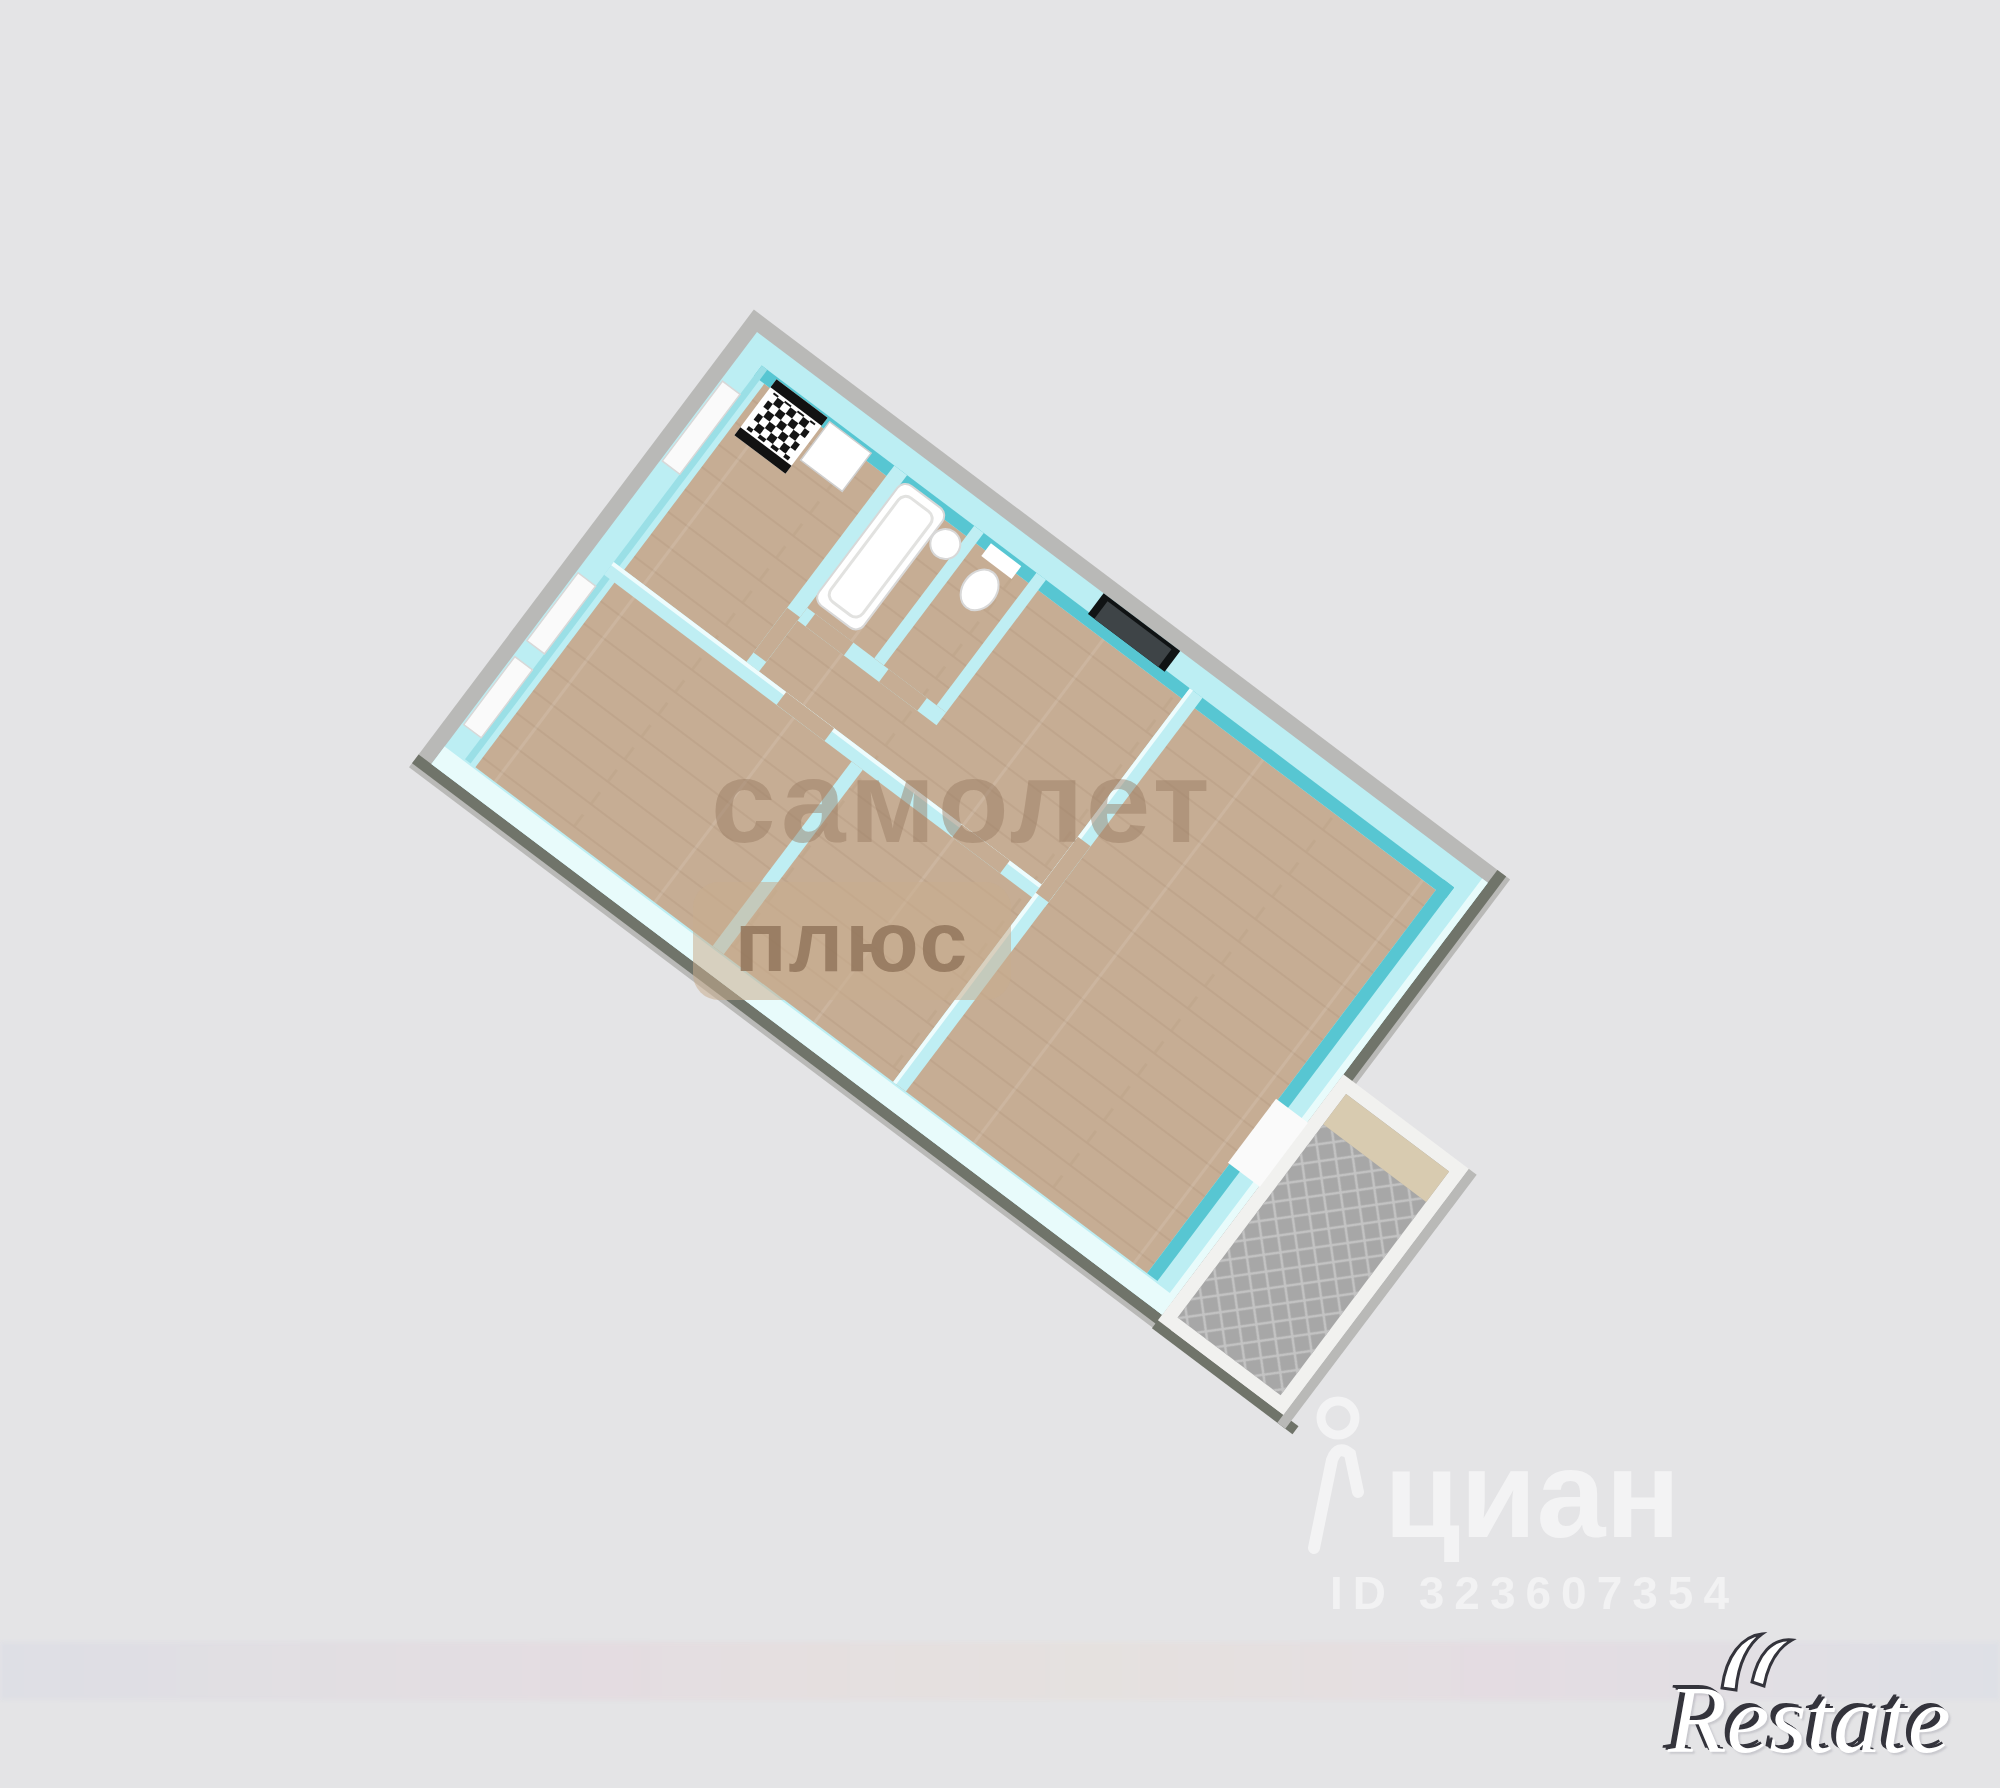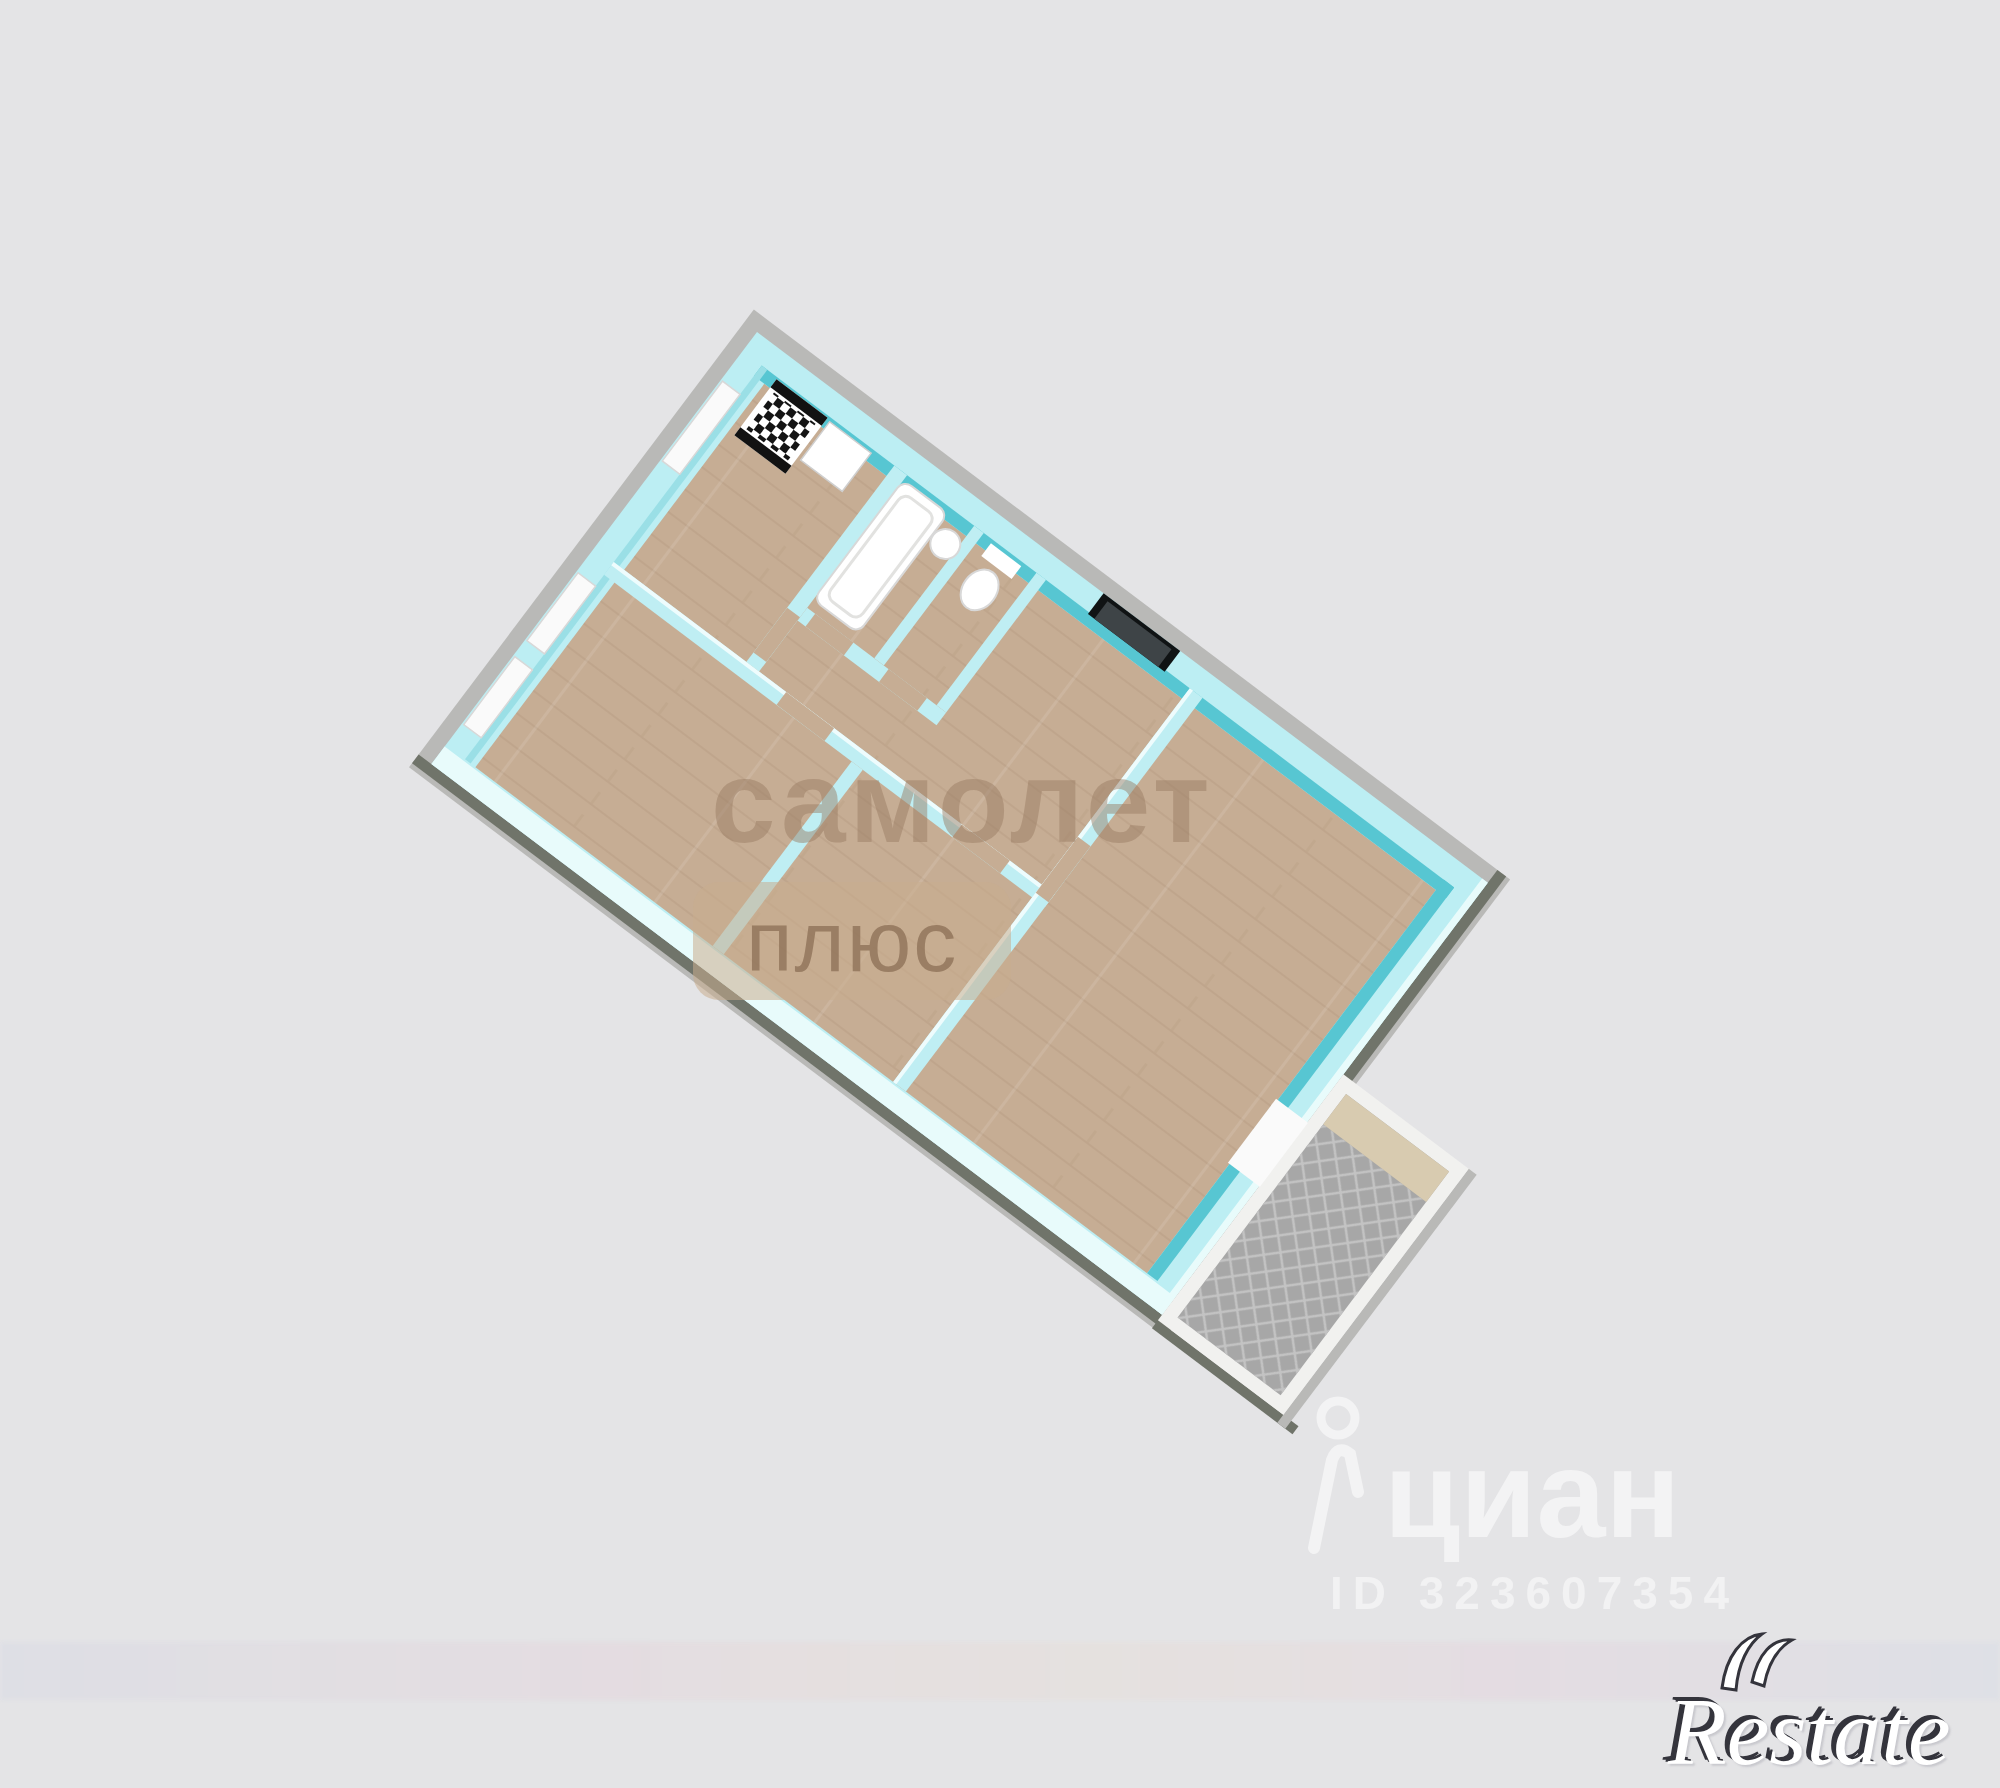--- a/index.html
+++ b/index.html
@@ -33,21 +33,21 @@
     line-height:1.0;
     margin-left:18px;
   }
   .wm-samolet .box{
     margin-top:22px;
     width:318px;height:118px;border-radius:26px;
     background:rgba(201,173,142,0.55);
     display:flex;align-items:center;justify-content:center;
   }
   .wm-samolet .box span{
-    font-size:86px;font-weight:400;letter-spacing:2px;
+    font-size:86px;font-weight:700;letter-spacing:2px;
     color:rgba(146,117,92,0.85);
   }
 
   
   .wm-cian{position:absolute;left:1300px;top:1396px;}
   .wm-cian .row{display:flex;align-items:flex-end;}
   .wm-cian .brand{
     font-size:124px;font-weight:700;line-height:1;
     color:rgba(255,255,255,0.55);
     margin-left:14px;
@@ -56,21 +56,21 @@
     margin-top:10px;margin-left:30px;
     font-size:46px;font-weight:700;letter-spacing:10px;
     color:rgba(255,255,255,0.50);
   }
 
   
   .logo-restate{
     position:absolute;left:1668px;top:1656px;width:340px;height:132px;
   }
   .logo-restate .word{
-    position:absolute;left:0px;top:28px;
+    position:absolute;left:0px;top:16px;
     font-family:"Liberation Serif", serif;
     font-style:italic;font-weight:400;
     font-size:96px;line-height:1;
     color:#ffffff;
     text-shadow:-5px -4px 0 #34343c, -2px -2px 0 #34343c, 2px 2px 2px rgba(150,150,160,0.35);
     white-space:nowrap;
   }
   .logo-restate .swirls{position:absolute;left:50px;top:-28px;}
 </style>
 </head>

